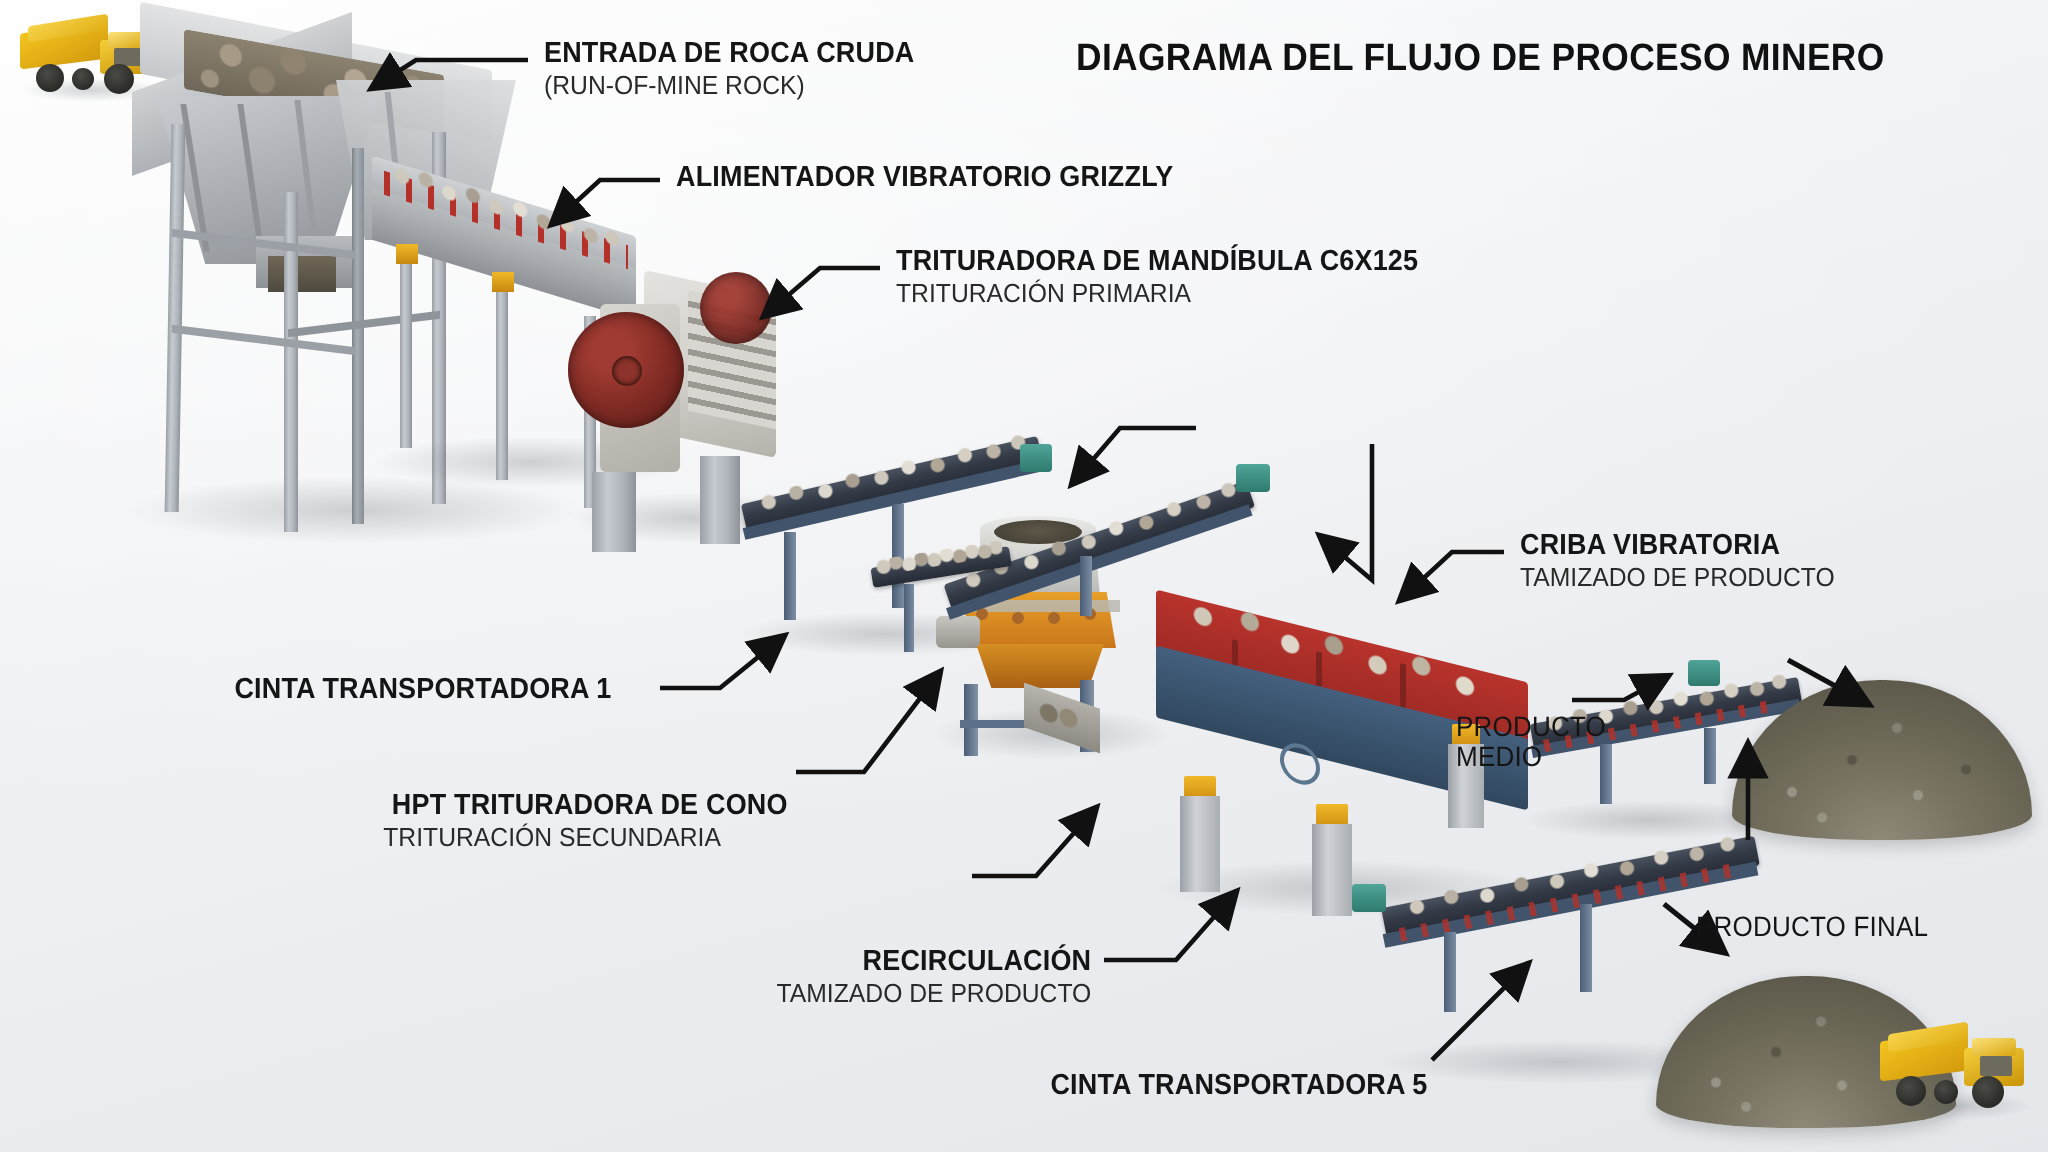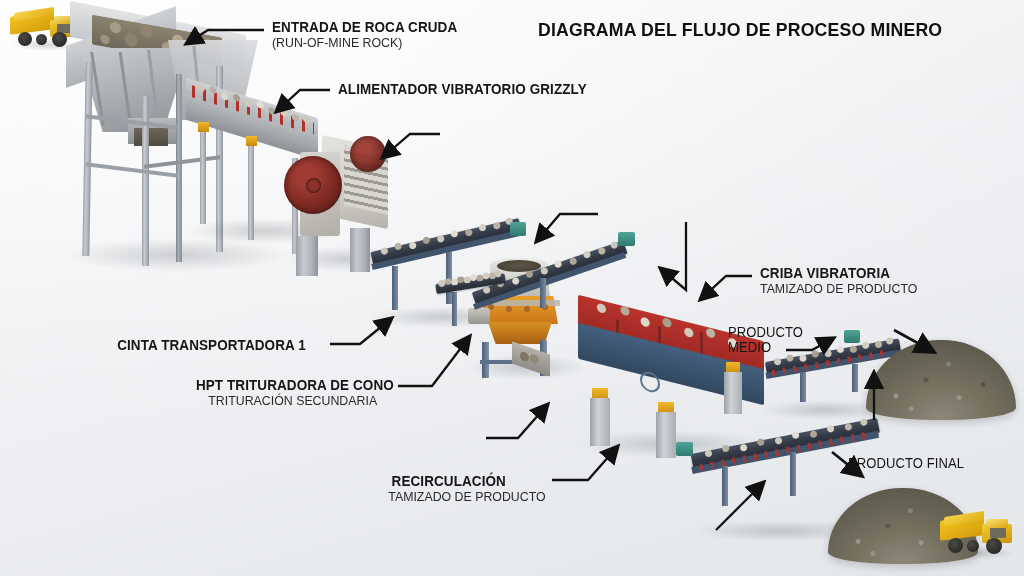--- a/index.html
+++ b/index.html
@@ -385,44 +385,51 @@
 
   <div class="lbl" style="left:272px;top:20px;">
     <div class="t1">ENTRADA DE ROCA CRUDA</div>
     <div class="t2">(RUN-OF-MINE ROCK)</div>
   </div>
 
   <div class="lbl" style="left:338px;top:82px;">
     <div class="t1">ALIMENTADOR VIBRATORIO GRIZZLY</div>
   </div>
 
+  <div class="lbl" style="left:448px;top:124px;">
+    <div class="t1">TRITURADORA DE MANDÍBULA C6X125</div>
+    <div class="t2">TRITURACIÓN PRIMARIA</div>
+  </div>
 
 
   <div class="lbl" style="left:760px;top:266px;">
     <div class="t1">CRIBA VIBRATORIA</div>
     <div class="t2">TAMIZADO DE PRODUCTO</div>
   </div>
 
   <div class="lbl r" style="right:718px;top:338px;text-align:left;">
     <div class="t1">CINTA TRANSPORTADORA 1</div>
   </div>
 
-  <div class="lbl r" style="right:630px;top:378px;text-align:center;">
+  <div class="lbl r" style="right:630px;top:396px;text-align:left;">
     <div class="t1">HPT TRITURADORA DE CONO</div>
     <div class="t2">TRITURACIÓN SECUNDARIA</div>
   </div>
 
 
-  <div class="lbl r" style="right:478px;top:474px;">
+  <div class="lbl r" style="right:478px;top:474px;text-align:right;">
     <div class="t1">RECIRCULACIÓN</div>
     <div class="t2">TAMIZADO DE PRODUCTO</div>
   </div>
 
-
-  <div class="lbl" style="left:728px;top:325px;">
+  <div class="lbl r" style="right:310px;top:536px;text-align:right;">
+    <div class="t1">CINTA TRANSPORTADORA 5</div>
+  </div>
+
+  <div class="lbl" style="left:728px;top:356px;">
     <div class="t1 plain">PRODUCTO</div>
     <div class="t1 plain">MEDIO</div>
   </div>
 
 
   <div class="lbl" style="left:848px;top:456px;">
     <div class="t1 plain">PRODUCTO FINAL</div>
   </div>
 
 </div>

